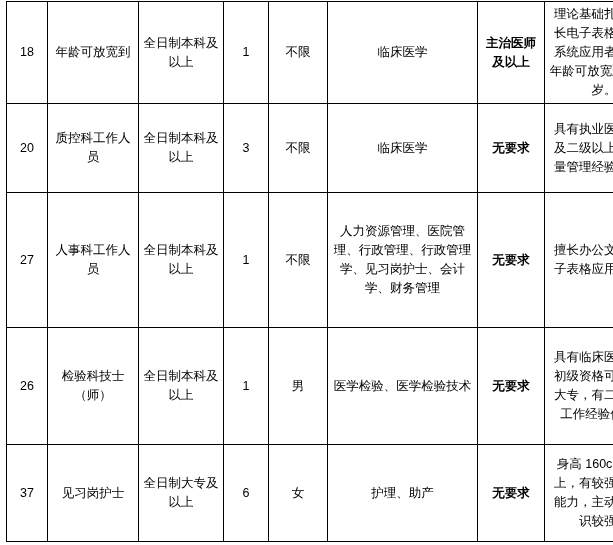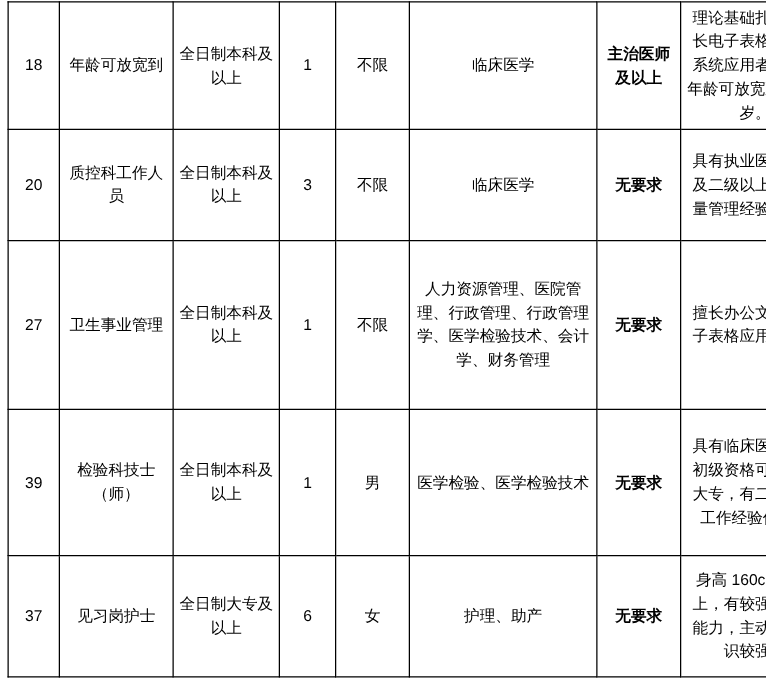--- a/index.html
+++ b/index.html
@@ -78,30 +78,30 @@
         <td class="col-post cell-post">质控科工作人员</td>
         <td class="col-edu cell-edu">全日制本科及以上</td>
         <td class="col-num">3</td>
         <td class="col-sex">不限</td>
         <td class="col-major cell-major">临床医学</td>
         <td class="col-title cell-title">无要求</td>
         <td class="col-other cell-other">具有执业医师资格及二级以上医院质量管理经验优先。</td>
       </tr>
       <tr class="r3">
         <td class="col-no">27</td>
-        <td class="col-post cell-post">卫生事业管理</td>
+        <td class="col-post cell-post">人事科工作人员</td>
         <td class="col-edu cell-edu">全日制本科及以上</td>
         <td class="col-num">1</td>
         <td class="col-sex">不限</td>
-        <td class="col-major cell-major">人力资源管理、医院管理、行政管理、行政管理学、医学检验技术、会计学、财务管理</td>
+        <td class="col-major cell-major">人力资源管理、医院管理、行政管理、行政管理学、见习岗护士、会计学、财务管理</td>
         <td class="col-title cell-title">无要求</td>
         <td class="col-other cell-other">擅长办公文书及电子表格应用者优先</td>
       </tr>
       <tr class="r4">
-        <td class="col-no">39</td>
+        <td class="col-no">26</td>
         <td class="col-post cell-post">检验科技士（师）</td>
         <td class="col-edu cell-edu">全日制本科及以上</td>
         <td class="col-num">1</td>
         <td class="col-sex">男</td>
         <td class="col-major cell-major">医学检验、医学检验技术</td>
         <td class="col-title cell-title">无要求</td>
         <td class="col-other cell-other">具有临床医学检验初级资格可放宽至大专，有二级医院工作经验优先。</td>
       </tr>
       <tr class="r5">
         <td class="col-no">37</td>

